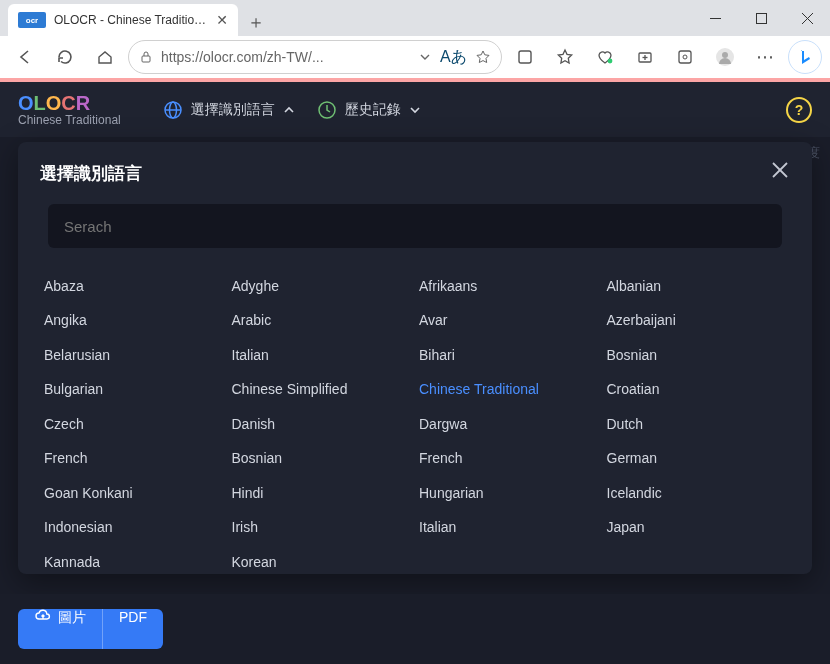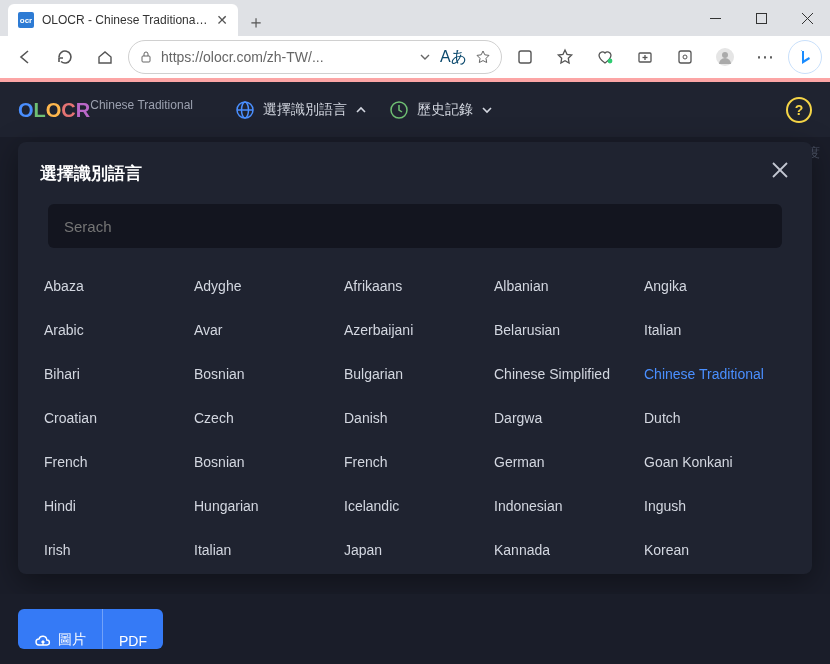--- a/index.html
+++ b/index.html
@@ -1,59 +1,59 @@
 <!DOCTYPE html>
 <html><head>
 <meta charset="utf-8">
 <style>
   *{margin:0;padding:0;box-sizing:border-box;font-family:"Segoe UI",Arial,sans-serif}
   body{background:#fff;width:830px;height:664px;overflow:hidden}
   .titlebar{height:36px;display:flex;align-items:flex-end;background:#dfe1e5}
   .tab{height:32px;background:#fff;border-radius:6px 6px 0 0;display:flex;align-items:center;padding:0 10px;margin-left:8px;width:230px;gap:8px}
-  .favicon{width:16px;height:16px;background:#2d7bd4;color:#fff;font-size:8px;display:flex;align-items:center;justify-content:center;border-radius:2px;font-weight:bold}
+  .favicon{width:28px;height:16px;background:#2d7bd4;color:#fff;font-size:8px;display:flex;align-items:center;justify-content:center;border-radius:2px;font-weight:bold}
   .tab-title{font-size:12px;color:#333;flex:1;white-space:nowrap;overflow:hidden;text-overflow:ellipsis}
   .tab-close{color:#555;font-size:14px;cursor:pointer}
   .newtab{width:28px;height:28px;display:flex;align-items:center;justify-content:center;color:#555;font-size:18px;cursor:pointer;margin-left:4px}
   .winbtns{margin-left:auto;display:flex;height:36px}
   .winbtn{width:46px;display:flex;align-items:center;justify-content:center;color:#333;cursor:pointer}
   .toolbar{height:46px;background:#fff;display:flex;align-items:center;padding:0 8px;gap:6px;border-bottom:4px solid #fca5a5}
   .tbtn{width:34px;height:34px;display:flex;align-items:center;justify-content:center;color:#555;border-radius:4px;cursor:pointer}
   .addr{flex:1;height:34px;border:1px solid #d0d0d0;border-radius:17px;display:flex;align-items:center;padding:0 10px;gap:8px;color:#666;font-size:14px}
   .addr .url{flex:1;white-space:nowrap;overflow:hidden}
   .bingbtn{width:34px;height:34px;border:1px solid #c9e0fb;border-radius:17px;display:flex;align-items:center;justify-content:center}
 
   .app{background:#1a1d29;height:582px;position:relative;display:flex;flex-direction:column}
   .appheader{height:55px;display:flex;align-items:center;padding:0 18px;gap:22px;background:#1f2330}
-  .brand{display:flex;flex-direction:row;line-height:1.1}
+  .brand{display:flex;flex-direction:column;line-height:1.1}
   .brand-main{font-size:20px;font-weight:600}
   .brand-o{color:#4a8fff}.brand-l{color:#6fbf73}.brand-o2{color:#ffb74d}.brand-c{color:#e57373}.brand-r{color:#ba68c8}
   .brand-sub{color:#9ba0af;font-size:12px}
   .navitem{display:flex;align-items:center;gap:8px;color:#d3d7e0;font-size:14px;cursor:pointer}
   .navicon{width:20px;height:20px;display:flex;align-items:center;justify-content:center}
   .help{margin-left:auto;width:26px;height:26px;border:2px solid #f5d547;border-radius:50%;color:#f5d547;display:flex;align-items:center;justify-content:center;font-size:14px;font-weight:bold;cursor:pointer}
 
   .backtext{position:absolute;top:62px;right:10px;color:#4c5365;font-size:13px}
 
   .modal{position:absolute;top:60px;left:18px;right:18px;bottom:90px;background:#1f2330;border-radius:8px;display:flex;flex-direction:column;box-shadow:0 8px 30px rgba(0,0,0,.4)}
   .modal-hd{display:flex;align-items:center;justify-content:space-between;padding:18px 22px}
   .modal-title{color:#fff;font-size:17px;font-weight:600}
   .modal-close{color:#c3c7d1;font-size:22px;cursor:pointer}
   .search{margin:0 30px 16px;height:44px;background:#13151f;border-radius:6px;display:flex;align-items:center;padding:0 16px}
   .search input{background:transparent;border:none;outline:none;color:#a5aab8;font-size:15px;width:100%}
   .langwrap{position:relative;flex:1;overflow:hidden}
-  .langgrid{position:absolute;left:22px;right:22px;top:0;bottom:0;overflow-y:auto;display:grid;grid-template-columns:repeat(5,1fr);gap:0;align-content:start}
+  .langgrid{position:absolute;left:22px;right:22px;top:0;bottom:0;overflow-y:auto;display:grid;grid-template-columns:repeat(4,1fr);gap:0;align-content:start}
   .langitem{color:#d3d7e0;font-size:14px;padding:14px 4px;cursor:pointer;white-space:nowrap;overflow:hidden;text-overflow:ellipsis}
   .langitem.sel{color:#4a8fff}
   .langgrid::-webkit-scrollbar{width:6px}
   .langgrid::-webkit-scrollbar-thumb{background:#3a3f52;border-radius:3px}
   .langgrid::-webkit-scrollbar-track{background:transparent}
 
   .footer{position:absolute;bottom:0;left:0;right:0;height:70px;background:#1a1d29;display:flex;align-items:center;padding:0 18px}
   .btngrp{display:flex;background:#357af6;border-radius:6px;overflow:hidden;height:40px}
-  .btnseg{display:flex;align-items:flex-end;gap:6px;padding:0 16px;color:#fff;font-size:14px;cursor:pointer}
+  .btnseg{display:flex;align-items:flex-start;gap:6px;padding:0 16px;color:#fff;font-size:14px;cursor:pointer}
   .btnseg+.btnseg{border-left:1px solid rgba(255,255,255,.3)}
 </style>
 </head>
 <body>
 
 <div class="titlebar">
   <div class="tab">
     <div class="favicon">ocr</div>
     <div class="tab-title">OLOCR - Chinese Traditional OCR</div>
     <div class="tab-close">✕</div>
@@ -227,21 +227,20 @@
           <div class="langitem">Dutch</div>
           <div class="langitem">French</div>
           <div class="langitem">Bosnian</div>
           <div class="langitem">French</div>
           <div class="langitem">German</div>
           <div class="langitem">Goan Konkani</div>
           <div class="langitem">Hindi</div>
           <div class="langitem">Hungarian</div>
           <div class="langitem">Icelandic</div>
           <div class="langitem">Indonesian</div>
-          <div class="langitem">Ingush</div>
           <div class="langitem">Irish</div>
           <div class="langitem">Italian</div>
           <div class="langitem">Japan</div>
           <div class="langitem">Kannada</div>
           <div class="langitem">Korean</div>
         </div>
     </div>
   </div>
 
   <div class="footer">

